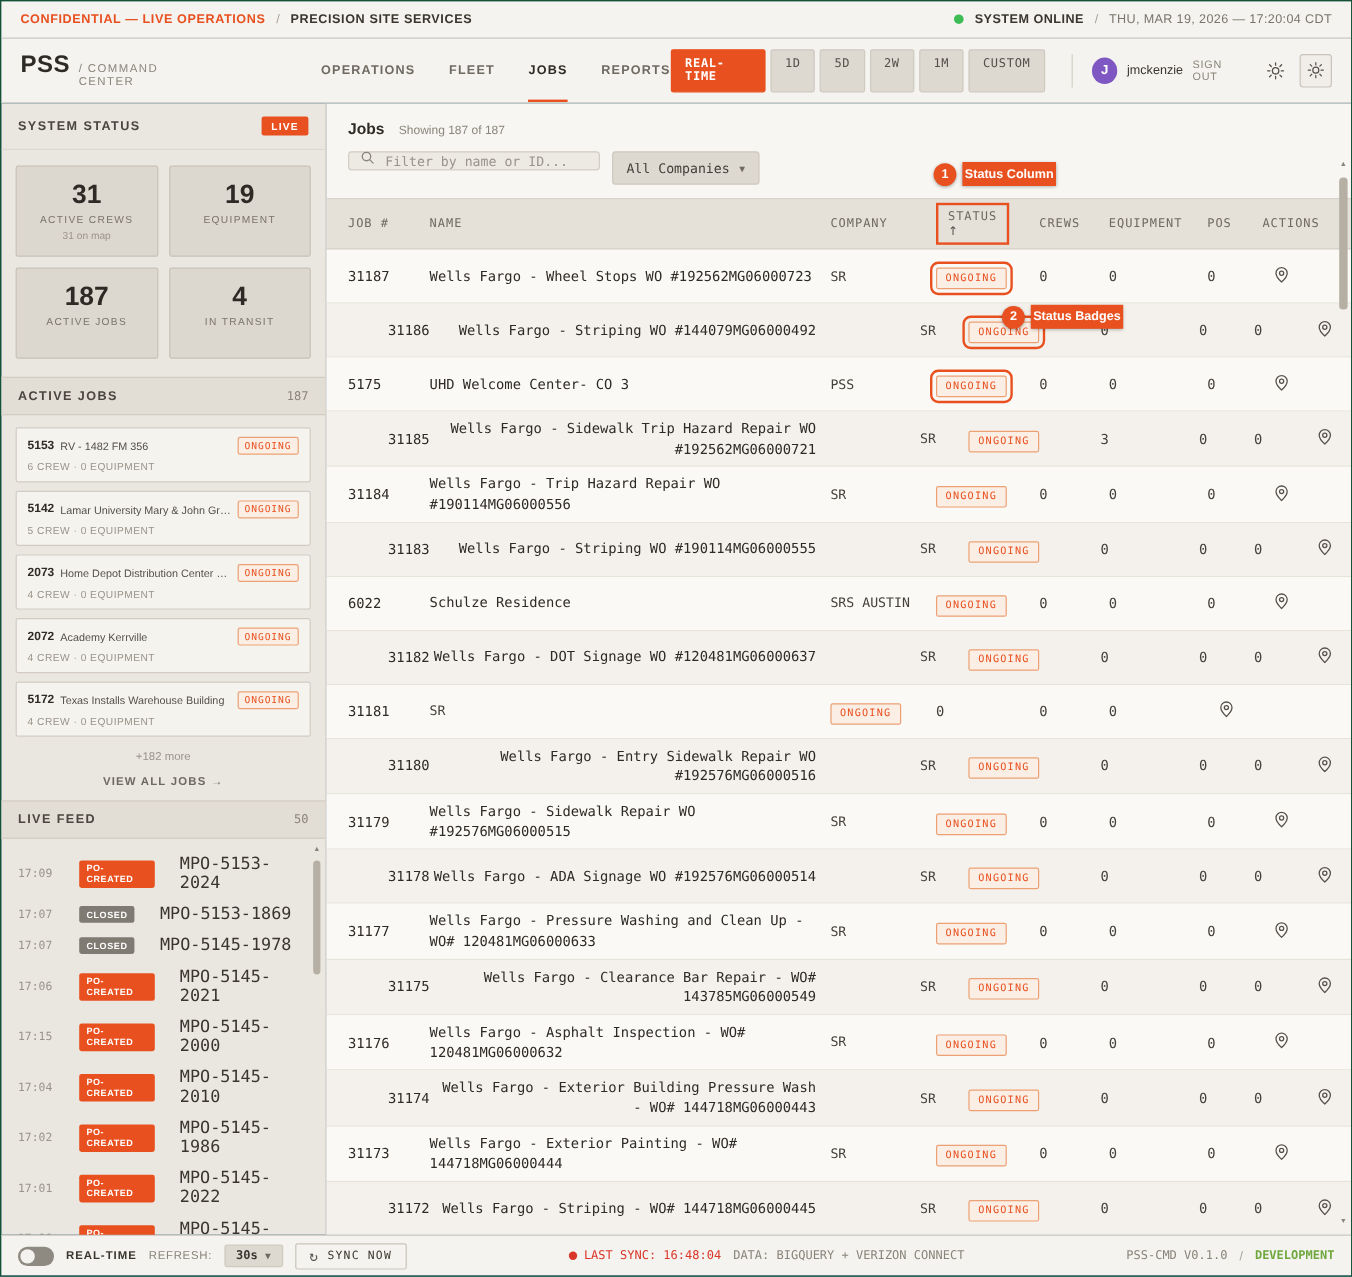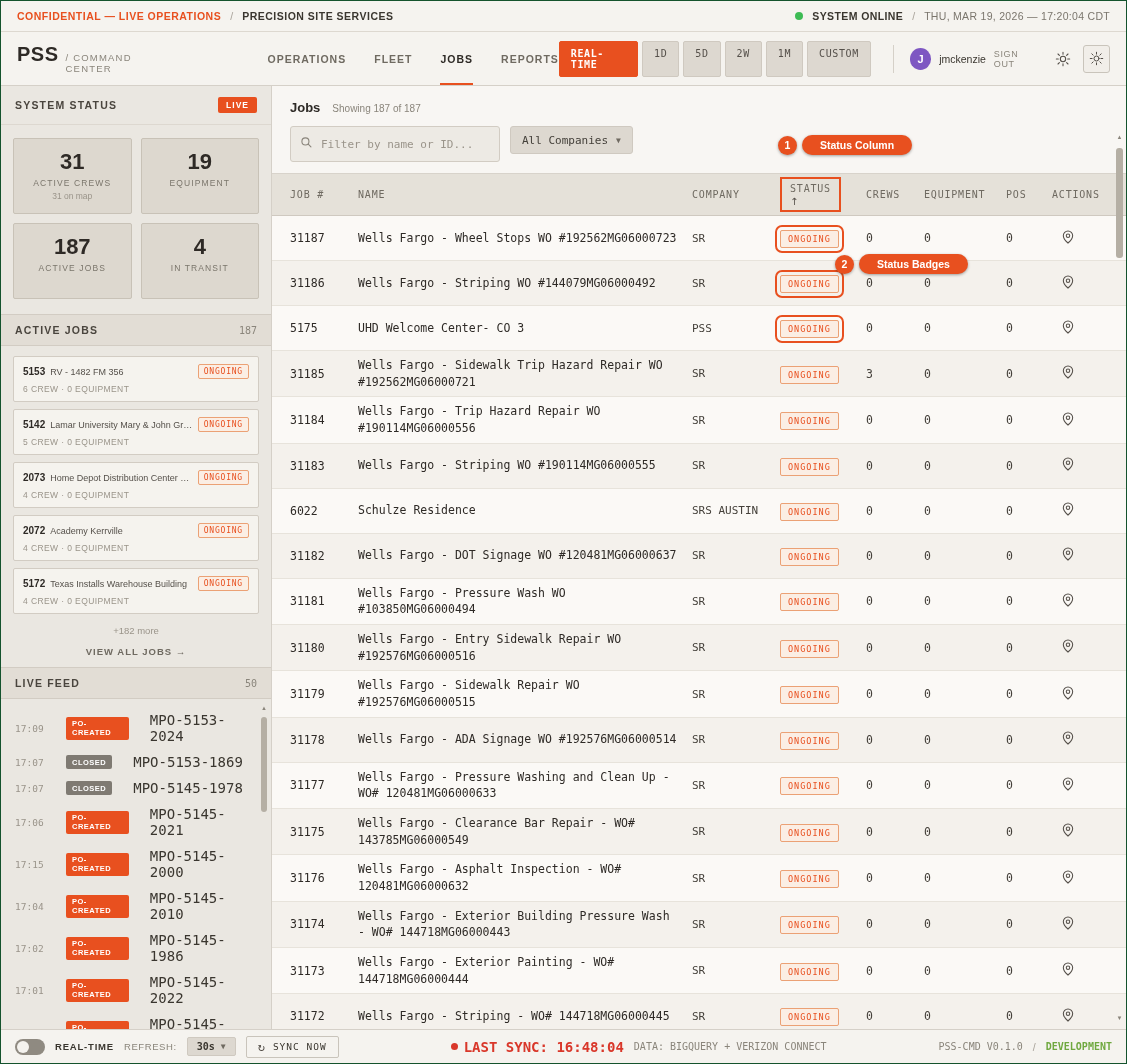--- a/index.html
+++ b/index.html
@@ -86,75 +86,75 @@
   .side-sb { position:absolute; right:3px; top:6px; bottom:6px; width:8px; }
   .side-sb .arr { position:absolute; left:0; width:8px; text-align:center; font-size:6px; color:#8a857b; }
   .side-sb .thumb { position:absolute; left:1px; top:12px; width:6px; height:95px; background:#b5afa4; border-radius:3px; }
 
   
   .main { flex:1; position:relative; background:#f8f6f3; overflow:hidden; }
   .main-title-row { display:flex; align-items:baseline; gap:12px; padding:14px 18px 0; }
   .jobs-title { font-size:13px; font-weight:bold; }
   .showing { font-size:10px; color:#8a857b; }
   .filter-row { display:flex; gap:10px; padding:11px 18px 0; }
-  .search-box { width:210px; height:36px; background:#edeae4; border:1px solid #d2ccc3; border-radius:3px;
+  .search-box { width:210px; height:16px; background:#edeae4; border:1px solid #d2ccc3; border-radius:3px;
                 display:flex; align-items:center; gap:8px; padding:0 9px; cursor:text; }
   .search-ph { font-family:"DejaVu Sans Mono","Liberation Mono",monospace; font-size:11px; color:#9a948a; }
   .company-select { height:28px; background:#ddd8d0; border:1px solid #cfc9c0; border-radius:3px; padding:0 11px;
                     display:flex; align-items:center; gap:8px; cursor:pointer;
                     font-family:"DejaVu Sans Mono","Liberation Mono",monospace; font-size:11px; color:#44403a; }
   .chev { font-size:8px; color:#6f6a61; }
 
   .grid-row { display:grid; grid-template-columns:68px minmax(0,1fr) 88px 86px 58px 82px 46px 60px;
               padding-left:18px; padding-right:14px; align-items:center; }
   .table { margin-top:11px; }
   .thead { background:#e5e1d9; border-top:1px solid #d8d3cb; border-bottom:1px solid #cfc9c0; min-height:43px; }
   .th { font-family:"DejaVu Sans Mono","Liberation Mono",monospace; font-size:10px; letter-spacing:0.8px;
         color:#6f6a61; cursor:pointer; }
   .status-box { border:2px solid #e8501f; padding:3px 8px 2px; display:inline-flex; flex-direction:column; line-height:1.3; }
   .status-box .arrow { font-family:"DejaVu Sans","Liberation Sans",sans-serif; font-size:10px; color:#55504a; }
   .trow { min-height:45px; border-bottom:1px solid #e7e3db; background:#fbf9f6; cursor:pointer; }
-  .trow.alt { background:#f4f1ec; }
+  .trow.alt { background:#f4f1ec;text-align:right; }
   .td { font-family:"DejaVu Sans Mono","Liberation Mono",monospace; font-size:11.5px; color:#2e2a26; }
   .td.name { line-height:1.45; padding:6px 12px 6px 0; }
   .td.co { font-size:11px; color:#44403a; }
   .td.num { color:#44403a; }
   .td .badge-ongoing { font-size:8.5px; padding:3px 7px; letter-spacing:1px; }
   .td .badge-ongoing.hl { outline:2px solid #e8501f; outline-offset:3px; }
   .pin { display:inline-flex; padding-left:8px; cursor:pointer; }
 
   .anno { position:absolute; display:flex; align-items:center; gap:5px; z-index:6; }
   .anno1 { left:506px; top:49px; }
   .anno2 { left:563px; top:168px; }
   .anno-num { width:19px; height:19px; border-radius:50%; background:#e8501f; color:#fff; font-size:10.5px;
               font-weight:bold; display:flex; align-items:center; justify-content:center;
               box-shadow:0 1px 3px rgba(0,0,0,0.35); flex:0 0 19px; }
-  .anno-chip { background:#e8501f; color:#fff; font-size:10.5px; font-weight:bold; padding:4px 18px;
-               border-radius:10px; box-shadow:0 1px 3px rgba(0,0,0,0.35); white-space:nowrap; }
+  .anno-chip { background:#e8501f; color:#fff; font-size:10.5px; font-weight:bold; padding:4px 2px;
+               border-radius:0; box-shadow:0 1px 3px rgba(0,0,0,0.35); white-space:nowrap; }
 
   .main-sb { position:absolute; right:2px; top:48px; bottom:8px; width:9px; }
   .main-sb .arr { position:absolute; left:0; width:9px; text-align:center; font-size:6px; color:#8a857b; }
   .main-sb .thumb { position:absolute; left:1px; top:14px; width:7px; height:110px; background:#b5afa4; border-radius:3px; }
 
   
   .status-bar { height:34px; flex:0 0 34px; display:flex; align-items:center; justify-content:space-between;
                 padding:0 14px; background:#f5f3ef; border-top:1px solid #d5d0c8; }
   .sb-left, .sb-center, .sb-right { display:flex; align-items:center; gap:10px; }
   .toggle { width:30px; height:16px; background:#8f8a81; border-radius:9px; position:relative; display:inline-block; cursor:pointer; }
   .toggle .knob { position:absolute; left:2px; top:2px; width:12px; height:12px; border-radius:50%; background:#f4f2ee; }
   .sb-lab { font-size:9.5px; font-weight:bold; letter-spacing:0.8px; color:#3a362f; }
   .sb-lab2 { font-size:9.5px; letter-spacing:0.6px; color:#8a857b; }
   .refresh-select { background:#ddd8d0; border:1px solid #cfc9c0; border-radius:2px; padding:3px 9px;
                     font-family:"DejaVu Sans Mono","Liberation Mono",monospace; font-size:10px; font-weight:bold;
                     display:flex; align-items:center; gap:6px; cursor:pointer; color:#3a362f; }
   .sync-btn { border:1px solid #c9c4bb; background:transparent; border-radius:2px; padding:4px 11px;
               font-family:"DejaVu Sans Mono","Liberation Mono",monospace; font-size:9.5px; letter-spacing:1px;
               display:flex; align-items:center; gap:7px; cursor:pointer; color:#3a362f; }
   .sync-ico { font-size:12px; line-height:1; color:#55504a; }
-  .last-sync { font-family:"DejaVu Sans Mono","Liberation Mono",monospace; font-size:14px; font-weight:bold; color:#d9372a;
+  .last-sync { font-family:"DejaVu Sans Mono","Liberation Mono",monospace; font-size:10px; font-weight:normal; color:#d9372a;
                display:flex; align-items:center; gap:6px; }
   .red-dot { width:7px; height:7px; border-radius:50%; background:#d9372a; display:inline-block; }
   .data-src { font-family:"DejaVu Sans Mono","Liberation Mono",monospace; font-size:10px; color:#8a857b; }
   .ver { font-family:"DejaVu Sans Mono","Liberation Mono",monospace; font-size:10px; color:#8a857b; }
   .env { font-family:"DejaVu Sans Mono","Liberation Mono",monospace; font-size:10px; font-weight:bold; color:#6fa83f; }
 </style>
 </head>
 <body>
 
 <div class="app">
@@ -510,21 +510,20 @@
        <div class="td num">0</div>
        <div class="td act"><span class="pin">
                   <svg width="16" height="16" viewBox="0 0 24 24" fill="none" stroke="#55504a" stroke-width="1.6">
                     <path d="M12 21s-7-6.2-7-11a7 7 0 0 1 14 0c0 4.8-7 11-7 11z"></path>
                     <circle cx="12" cy="10" r="2.6"></circle>
                   </svg>
                 </span></div>
      </div>
             <div class="trow grid-row">
        <div class="td job">31181</div>
-       <div class="td name">Wells Fargo - Pressure Wash WO #103850MG06000494</div>
        <div class="td co">SR</div>
        <div class="td st"><span class="badge-ongoing">ONGOING</span></div>
        <div class="td num">0</div>
        <div class="td num">0</div>
        <div class="td num">0</div>
        <div class="td act"><span class="pin">
                   <svg width="16" height="16" viewBox="0 0 24 24" fill="none" stroke="#55504a" stroke-width="1.6">
                     <path d="M12 21s-7-6.2-7-11a7 7 0 0 1 14 0c0 4.8-7 11-7 11z"></path>
                     <circle cx="12" cy="10" r="2.6"></circle>
                   </svg>

